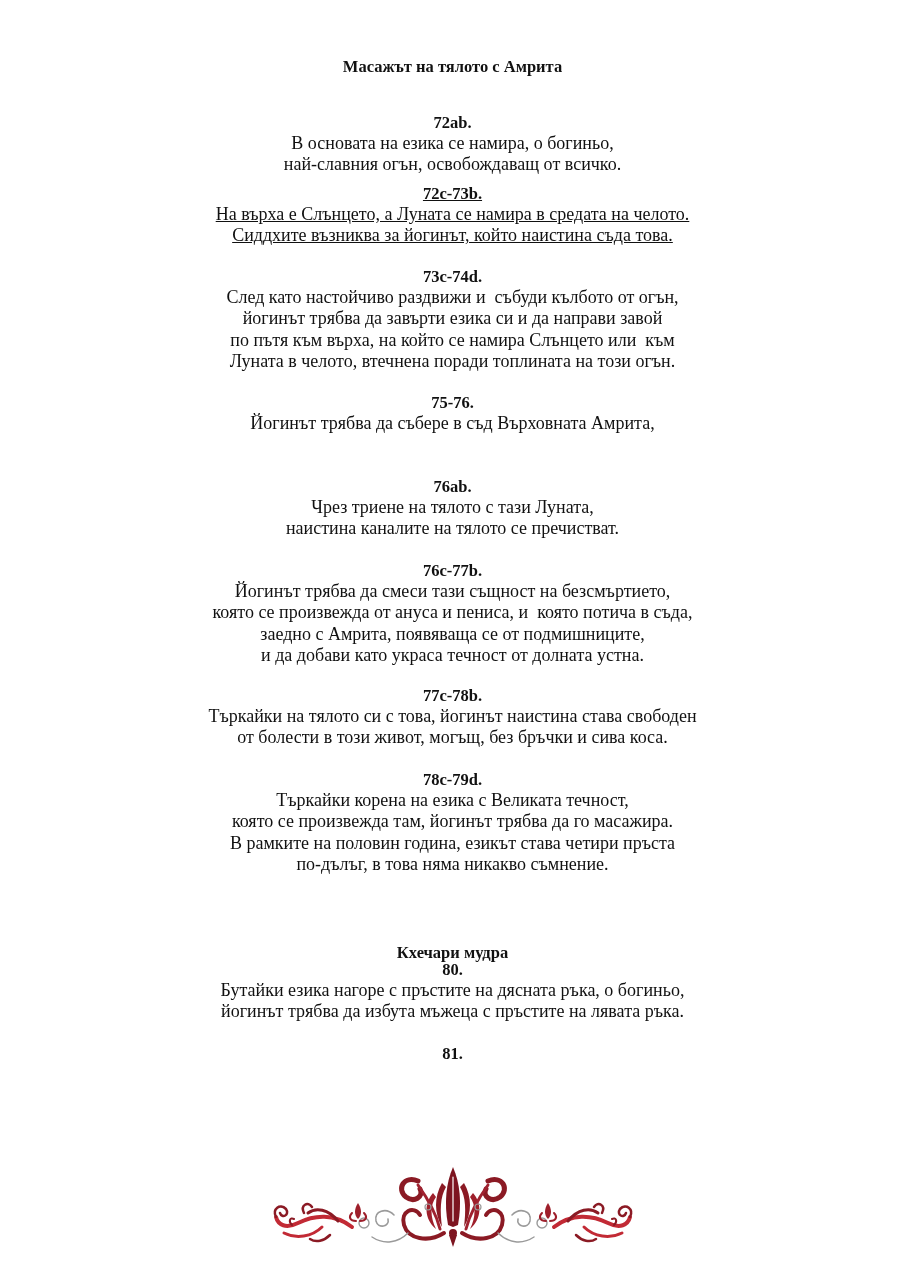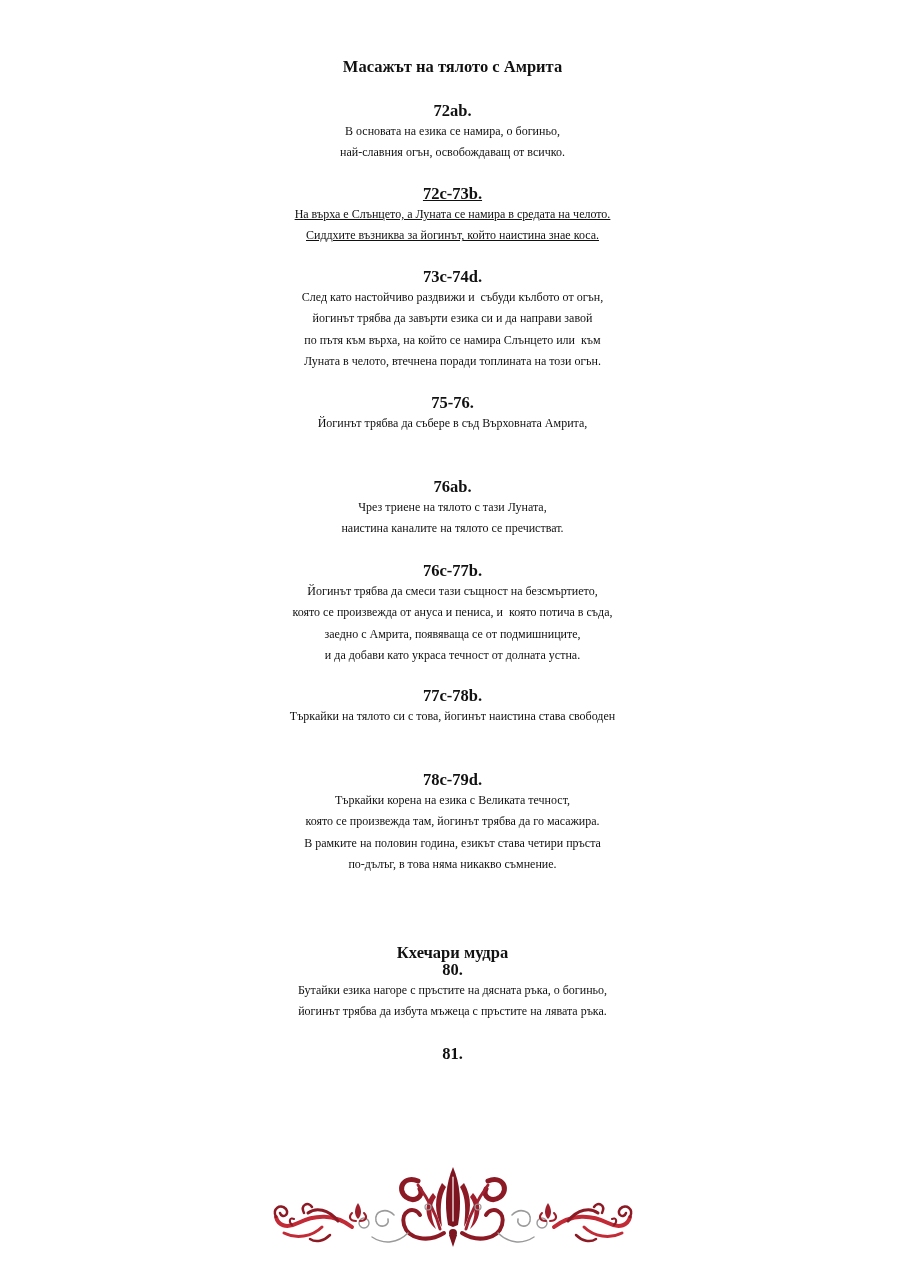--- a/index.html
+++ b/index.html
@@ -43,52 +43,52 @@
       font-size: 16.5px;
       line-height: 20px;
       margin: 0;
     }
     .verse-lines {
       margin: 0;
       padding: 0;
       list-style: none;
     }
     .verse-line {
-      font-size: 12px;
+      font-size: 18px;
       line-height: 21.3px;
       white-space: pre;
     }
     .ornament {
       position: absolute;
       left: 268px;
       top: 1163px;
       width: 370px;
       height: 86px;
     }
   </style>
 </head>
 <body>
 
 <div class="page">
 
   <h2 class="title" style="top:57px;">Масажът на тялото с Амрита</h2>
 
-  <div class="verse" style="top:101px;text-align:center;">
+  <div class="verse" style="top:113px;text-align:center;">
     <p class="verse-num">72ab.</p>
     <ul class="verse-lines">
       <li class="verse-line">В основата на езика се намира, о богиньо,</li>
       <li class="verse-line">най-славния огън, освобождаващ от всичко.</li>
     </ul>
   </div>
 
   <div class="verse" style="top:184px;text-decoration:underline;">
     <p class="verse-num">72c-73b.</p>
     <ul class="verse-lines">
       <li class="verse-line">На върха е Слънцето, а Луната се намира в средата на челото.</li>
-      <li class="verse-line">Сиддхите възниква за йогинът, който наистина знае коса.</li>
+      <li class="verse-line">Сиддхите възниква за йогинът, който наистина съда това.</li>
     </ul>
   </div>
 
   <div class="verse" style="top:267px;">
     <p class="verse-num">73c-74d.</p>
     <ul class="verse-lines">
       <li class="verse-line">След като настойчиво раздвижи и  събуди кълбото от огън,</li>
       <li class="verse-line">йогинът трябва да завърти езика си и да направи завой</li>
       <li class="verse-line">по пътя към върха, на който се намира Слънцето или  към</li>
       <li class="verse-line">Луната в челото, втечнена поради топлината на този огън.</li>
@@ -117,20 +117,21 @@
       <li class="verse-line">която се произвежда от ануса и пениса, и  която потича в съда,</li>
       <li class="verse-line">заедно с Амрита, появяваща се от подмишниците,</li>
       <li class="verse-line">и да добави като украса течност от долната устна.</li>
     </ul>
   </div>
 
   <div class="verse" style="top:686px;">
     <p class="verse-num">77c-78b.</p>
     <ul class="verse-lines">
       <li class="verse-line">Търкайки на тялото си с това, йогинът наистина става свободен</li>
+      <li class="verse-line">от болести в този живот, могъщ, без бръчки и сива коса.</li>
     </ul>
   </div>
 
   <div class="verse" style="top:770px;">
     <p class="verse-num">78c-79d.</p>
     <ul class="verse-lines">
       <li class="verse-line">Търкайки корена на езика с Великата течност,</li>
       <li class="verse-line">която се произвежда там, йогинът трябва да го масажира.</li>
       <li class="verse-line">В рамките на половин година, езикът става четири пръста</li>
       <li class="verse-line">по-дълъг, в това няма никакво съмнение.</li>

